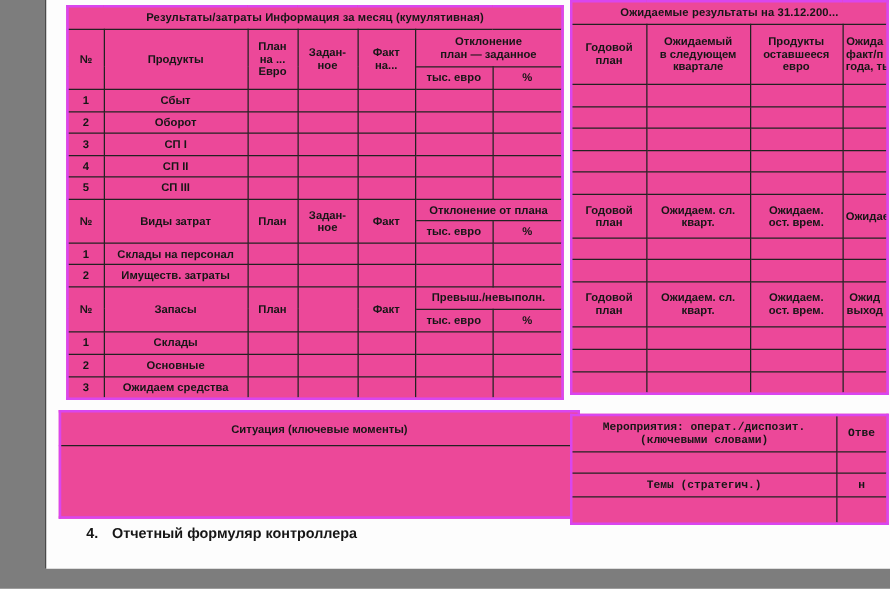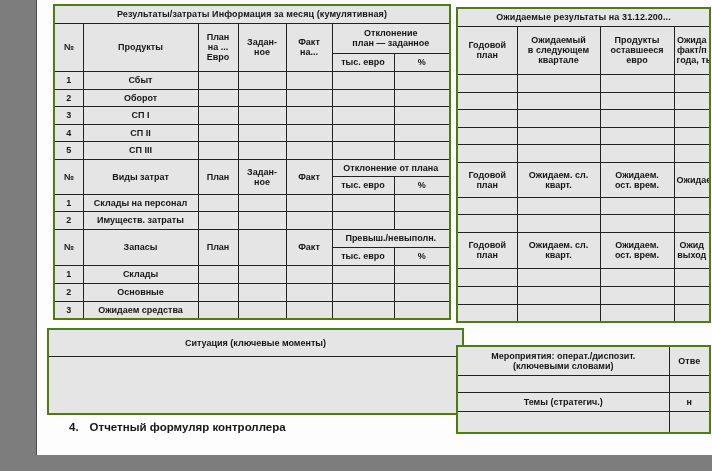--- a/index.html
+++ b/index.html
@@ -14,22 +14,22 @@
   .page{
     position:absolute;left:36px;top:0;
     width:676px;height:455px;
     background:#fdfdfd;
     border-left:1px solid #4a4a4a;
   }
   table.t{
     border-collapse:collapse;
     table-layout:fixed;
     position:absolute;
-    border:2px solid #4d7c0f;
-    background:#e5e5e5;
+    border:2px solid #d946ef;
+    background:#ec4899;
   }
   table.t td{
     border:1px solid #222;
     padding:0 2px;
     overflow:hidden;
     font-size:9px;
     font-weight:bold;
     line-height:10px;
     text-align:center;
     vertical-align:middle;
@@ -207,21 +207,21 @@
       <td class="lbl">Ожидаем средства</td>
       <td></td>
           <td></td>
       <td></td>
           <td></td>
       <td></td>
     </tr>
   </tbody>
     </table>
 
-  <table class="t" style="left:419px;top:7px;width:255px;">
+  <table class="t" style="left:419px;top:0;width:255px;">
     <colgroup>
       <col style="width:60px">
         <col style="width:83px">
         <col style="width:74px">
         <col style="width:36px">
     </colgroup>
     <tbody>
         <tr class="h18">
       <td colspan="4" class="ttl">Ожидаемые результаты на 31.12.200...</td>
     </tr>
@@ -349,21 +349,21 @@
     <tbody>
         <tr class="h27">
       <td>Ситуация (ключевые моменты)</td>
     </tr>
     <tr class="h58">
       <td></td>
     </tr>
   </tbody>
     </table>
 
-  <table class="t" style="left:419px;top:345px;width:255px;">
+  <table class="t" style="left:419px;top:331px;width:255px;font-family:Liberation Mono, monospace;">
     <colgroup>
         <col style="width:212px">
         <col style="width:41px">
       </colgroup>
     <tbody>
         <tr class="h29">
       <td>
         <div>Мероприятия: операт./диспозит.</div>
         <div>(ключевыми словами)</div>
       </td>

